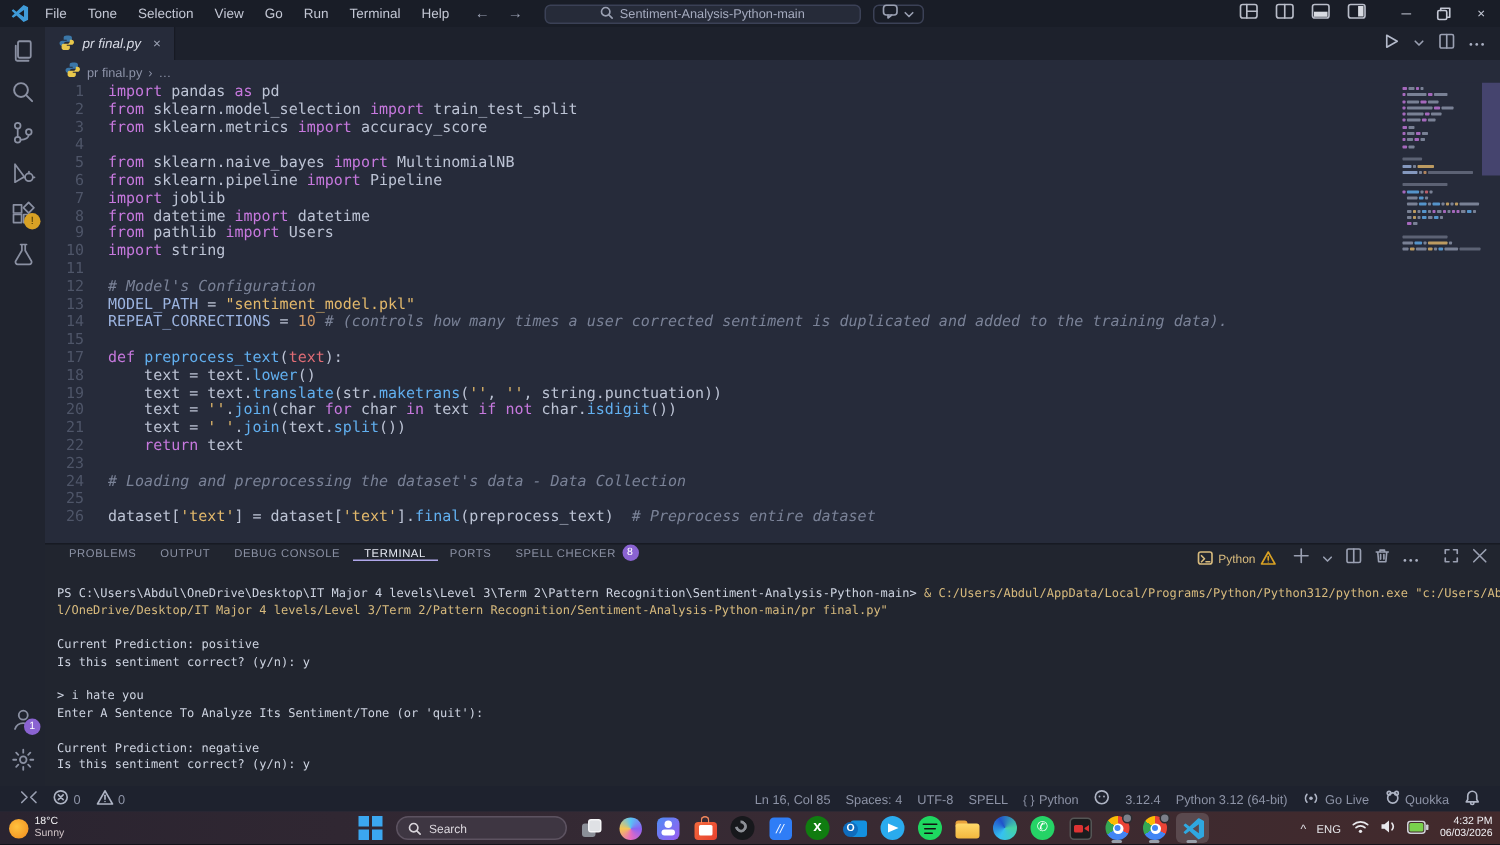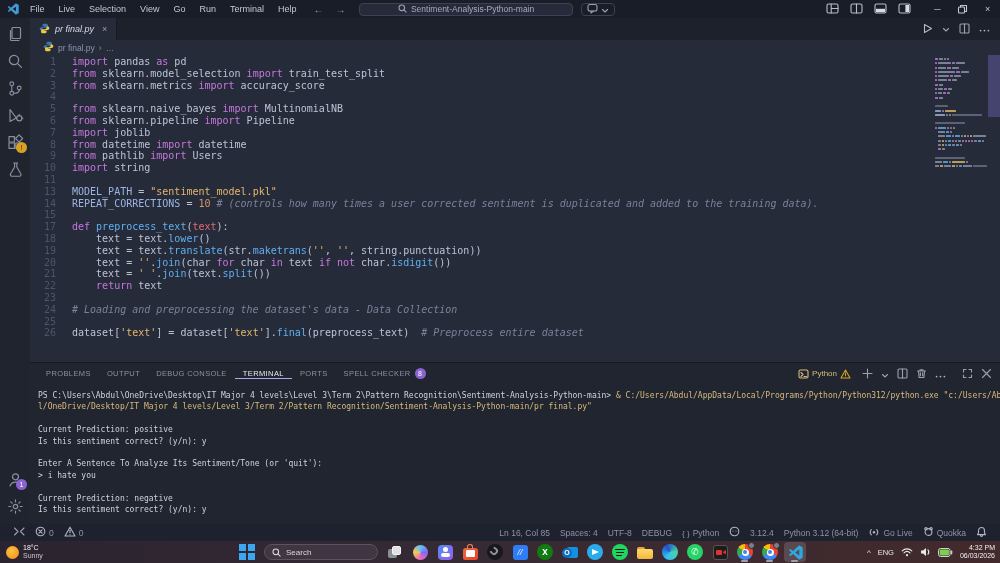--- a/index.html
+++ b/index.html
@@ -45,21 +45,21 @@
   .tk-cn{color:#9cb4e0;}.tk-var{color:#e06c75;}
   .minimap{position:absolute;top:3px;right:13px;width:52px;}
   .mm-line{display:flex;gap:1px;height:2px;margin-bottom:2.3px;}
   .mm-seg{height:2px;border-radius:.5px;opacity:.8;}
   .mm-kw{background:#c678dd;}.mm-t{background:#8f97ad;}.mm-fn{background:#61afef;}
   .mm-str{background:#e2b86b;}.mm-num{background:#d19a66;}.mm-cm{background:#6a7183;}
   .mm-cn{background:#9cb4e0;}.mm-var{background:#e06c75;}
   .scroll-slider{position:absolute;top:0;right:0;width:12px;height:62px;background:rgba(130,115,210,.35);}
   
   .panel{height:162px;flex:none;background:#21252f;border-top:1px solid #171a23;display:flex;flex-direction:column;}
-  .panel-header{height:21px;display:flex;align-items:center;padding:0 8px;flex:none;}
+  .panel-header{height:21px;display:flex;align-items:flex-start;padding:0 8px;flex:none;}
   .panel-tab{font-size:7.5px;letter-spacing:.4px;color:#8b91a4;padding:0 8px;display:flex;align-items:center;gap:4px;}
   .panel-tab.active{color:#e6e9f2;box-shadow:inset 0 -1px 0 #b0a7ea;}
   .pc-badge{width:11px;height:11px;border-radius:50%;background:#8a63d2;color:#fff;font-size:7px;display:flex;align-items:center;justify-content:center;}
   .panel-actions{margin-left:auto;display:flex;align-items:center;gap:8px;color:#aab0c2;}
   .shell-status{display:flex;align-items:center;gap:3px;color:#d7ba7d;font-size:8px;margin-right:3px;}
   .pa-sep{width:1px;height:10px;background:#454c60;}
   .terminal{flex:1;padding:6px 0 0 8px;font-family:"DejaVu Sans Mono",monospace;font-size:8px;line-height:11.4px;overflow:hidden;background:#21252f;}
   .term-line{white-space:pre;}
   .tm-p{color:#cdd3e0;}.tm-c{color:#d7ba7d;}
   
@@ -92,21 +92,21 @@
   <div class="vscode">
 
     <div class="titlebar">
       <span class="vsc-logo">
           <svg width="12" height="12" viewBox="0 0 24 24">
             <path fill="#3f9bd8" d="M23 3.4 18.2.9a1 1 0 0 0-1.1.2L8 9.5 4.2 6.6a.7.7 0 0 0-.9 0L2 7.7a.7.7 0 0 0 0 1L5.6 12 2 15.3a.7.7 0 0 0 0 1l1.3 1.1a.7.7 0 0 0 .9 0L8 14.5l9.1 8.4a1 1 0 0 0 1.1.2l4.8-2.5a1 1 0 0 0 .5-.9V4.3a1 1 0 0 0-.5-.9ZM18 16.7 11.4 12 18 7.3Z"></path>
           </svg>
         </span>
       <nav class="menus" id="menus">
           <span class="menu-item">File</span>
-          <span class="menu-item">Live</span>
+          <span class="menu-item">Tone</span>
           <span class="menu-item">Selection</span>
           <span class="menu-item">View</span>
           <span class="menu-item">Go</span>
           <span class="menu-item">Run</span>
           <span class="menu-item">Terminal</span>
           <span class="menu-item">Help</span>
         </nav>
       <div class="nav-arrows">
         <span class="nv">←</span>
         <span class="nv">→</span>
@@ -265,20 +265,21 @@
               <div class="code-line"><span class="ln">2</span><span class="lt"><span class="tk-kw">from</span><span class="tk-t"> sklearn.model_selection </span><span class="tk-kw">import</span><span class="tk-t"> train_test_split</span></span></div>
               <div class="code-line"><span class="ln">3</span><span class="lt"><span class="tk-kw">from</span><span class="tk-t"> sklearn.metrics </span><span class="tk-kw">import</span><span class="tk-t"> accuracy_score</span></span></div>
               <div class="code-line"><span class="ln">4</span></div>
               <div class="code-line"><span class="ln">5</span><span class="lt"><span class="tk-kw">from</span><span class="tk-t"> sklearn.naive_bayes </span><span class="tk-kw">import</span><span class="tk-t"> MultinomialNB</span></span></div>
               <div class="code-line"><span class="ln">6</span><span class="lt"><span class="tk-kw">from</span><span class="tk-t"> sklearn.pipeline </span><span class="tk-kw">import</span><span class="tk-t"> Pipeline</span></span></div>
               <div class="code-line"><span class="ln">7</span><span class="lt"><span class="tk-kw">import</span><span class="tk-t"> joblib</span></span></div>
               <div class="code-line"><span class="ln">8</span><span class="lt"><span class="tk-kw">from</span><span class="tk-t"> datetime </span><span class="tk-kw">import</span><span class="tk-t"> datetime</span></span></div>
               <div class="code-line"><span class="ln">9</span><span class="lt"><span class="tk-kw">from</span><span class="tk-t"> pathlib </span><span class="tk-kw">import</span><span class="tk-t"> Users</span></span></div>
               <div class="code-line"><span class="ln">10</span><span class="lt"><span class="tk-kw">import</span><span class="tk-t"> string</span></span></div>
               <div class="code-line"><span class="ln">11</span><span class="lt"></span></div>
+              <div class="code-line"><span class="ln">12</span><span class="lt"><span class="tk-cm"># Model's Configuration</span></span></div>
               <div class="code-line"><span class="ln">13</span><span class="lt"><span class="tk-cn">MODEL_PATH</span><span class="tk-t"> = </span><span class="tk-str">"sentiment_model.pkl"</span></span></div>
               <div class="code-line"><span class="ln">14</span><span class="lt"><span class="tk-cn">REPEAT_CORRECTIONS</span><span class="tk-t"> = </span><span class="tk-num">10</span><span class="tk-t"> </span><span class="tk-cm"># (controls how many times a user corrected sentiment is duplicated and added to the training data).</span></span></div>
               <div class="code-line"><span class="ln">15</span><span class="lt"></span></div>
               <div class="code-line"><span class="ln">17</span><span class="lt"><span class="tk-kw">def</span><span class="tk-t"> </span><span class="tk-fn">preprocess_text</span><span class="tk-t">(</span><span class="tk-var">text</span><span class="tk-t">):</span></span></div>
               <div class="code-line"><span class="ln">18</span><span class="lt"><span class="tk-t">    text = text.</span><span class="tk-fn">lower</span><span class="tk-t">()</span></span></div>
               <div class="code-line"><span class="ln">19</span><span class="lt"><span class="tk-t">    text = text.</span><span class="tk-fn">translate</span><span class="tk-t">(str.</span><span class="tk-fn">maketrans</span><span class="tk-t">(</span><span class="tk-str">''</span><span class="tk-t">, </span><span class="tk-str">''</span><span class="tk-t">, string.punctuation))</span></span></div>
               <div class="code-line"><span class="ln">20</span><span class="lt"><span class="tk-t">    text = </span><span class="tk-str">''</span><span class="tk-t">.</span><span class="tk-fn">join</span><span class="tk-t">(char </span><span class="tk-kw">for</span><span class="tk-t"> char </span><span class="tk-kw">in</span><span class="tk-t"> text </span><span class="tk-kw">if</span><span class="tk-t"> </span><span class="tk-kw">not</span><span class="tk-t"> char.</span><span class="tk-fn">isdigit</span><span class="tk-t">())</span></span></div>
               <div class="code-line"><span class="ln">21</span><span class="lt"><span class="tk-t">    text = </span><span class="tk-str">' '</span><span class="tk-t">.</span><span class="tk-fn">join</span><span class="tk-t">(text.</span><span class="tk-fn">split</span><span class="tk-t">())</span></span></div>
               <div class="code-line"><span class="ln">22</span><span class="lt"><span class="tk-t">    </span><span class="tk-kw">return</span><span class="tk-t"> text</span></span></div>
               <div class="code-line"><span class="ln">23</span><span class="lt"></span></div>
@@ -507,22 +508,22 @@
                   </svg></span>
               </div>
           </div>
           <div class="terminal" id="terminal">
               <div class="term-line"><span class="tm-p">PS C:\Users\Abdul\OneDrive\Desktop\IT Major 4 levels\Level 3\Term 2\Pattern Recognition\Sentiment-Analysis-Python-main&gt; </span><span class="tm-c">&amp; C:/Users/Abdul/AppData/Local/Programs/Python/Python312/python.exe "c:/Users/Abdu</span></div>
               <div class="term-line"><span class="tm-c">l/OneDrive/Desktop/IT Major 4 levels/Level 3/Term 2/Pattern Recognition/Sentiment-Analysis-Python-main/pr final.py"</span></div>
               <div class="term-line">&nbsp;</div>
               <div class="term-line"><span class="tm-p">Current Prediction: positive</span></div>
               <div class="term-line"><span class="tm-p">Is this sentiment correct? (y/n): y</span></div>
               <div class="term-line">&nbsp;</div>
+              <div class="term-line"><span class="tm-p">&gt; i hate you</span></div>
               <div class="term-line"><span class="tm-p">Enter A Sentence To Analyze Its Sentiment/Tone (or 'quit'):</span></div>
-              <div class="term-line"><span class="tm-p">&gt; i hate you</span></div>
               <div class="term-line">&nbsp;</div>
               <div class="term-line"><span class="tm-p">Current Prediction: negative</span></div>
               <div class="term-line"><span class="tm-p">Is this sentiment correct? (y/n): y</span></div>
             </div>
         </div>
       </div>
     </div>
 
     <div class="statusbar">
       <div class="sb-side" id="status-left">
@@ -551,21 +552,21 @@
           <div class="sb-item">
             <span>Ln 16, Col 85</span>
           </div>
           <div class="sb-item">
             <span>Spaces: 4</span>
           </div>
           <div class="sb-item">
             <span>UTF-8</span>
           </div>
           <div class="sb-item">
-            <span>DEBUG</span>
+            <span>SPELL</span>
           </div>
           <div class="sb-item">
             <span><span style="font-size:8px;color:#8d93a6;">{ }</span></span>
             <span>Python</span>
           </div>
           <div class="sb-item">
             <span><svg width="11" height="11" viewBox="0 0 11 11" fill="none" stroke="#aeb4c4" stroke-width="1.1" stroke-linecap="round" stroke-linejoin="round">
                 <circle cx="5.5" cy="5.5" r="4.3"></circle>
                 <circle cx="4" cy="5" r="0.6" fill="#aeb4c4" stroke="none"></circle>
                 <circle cx="7" cy="5" r="0.6" fill="#aeb4c4" stroke="none"></circle>

